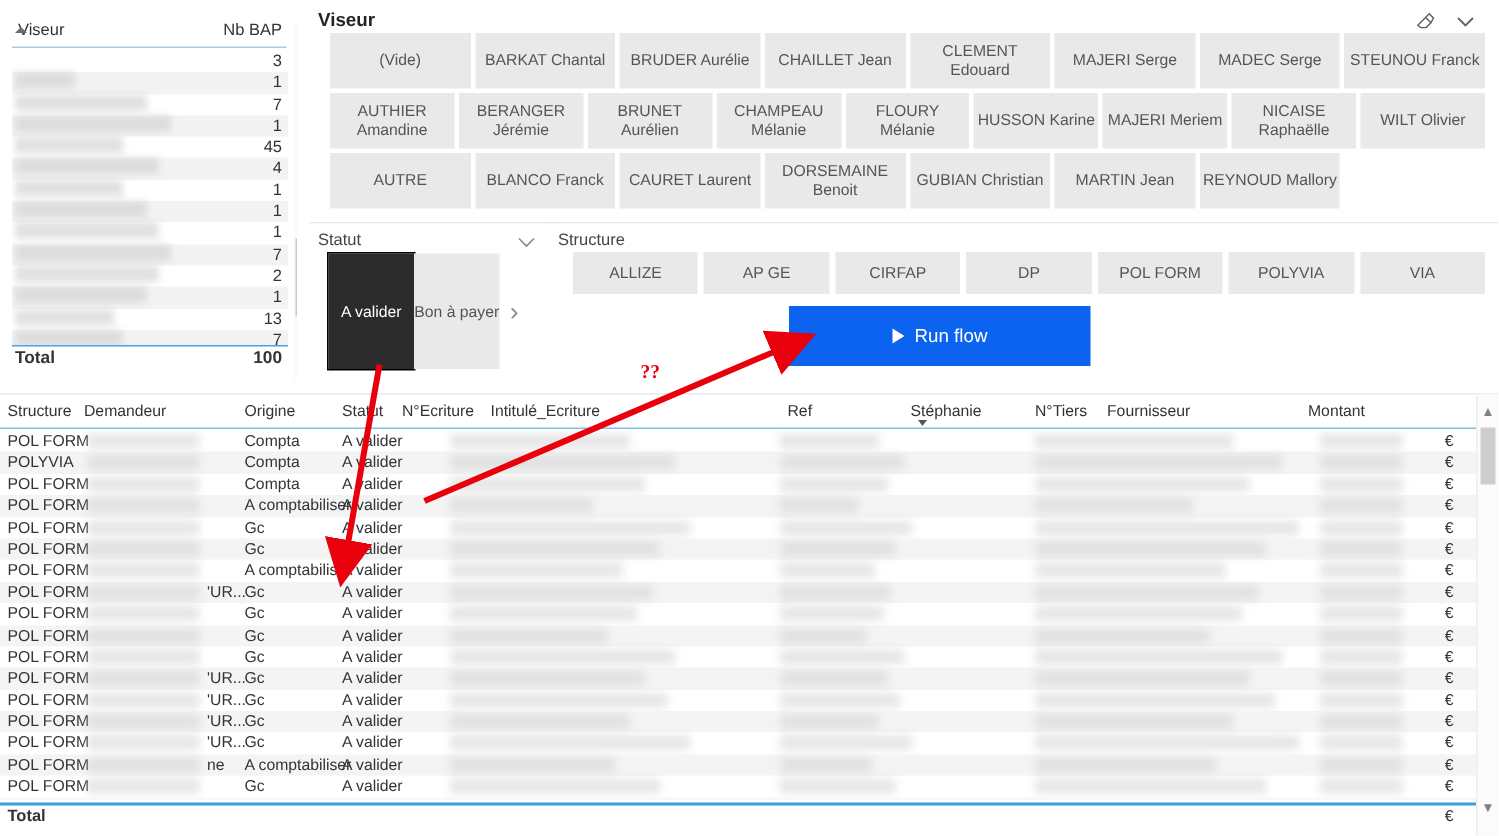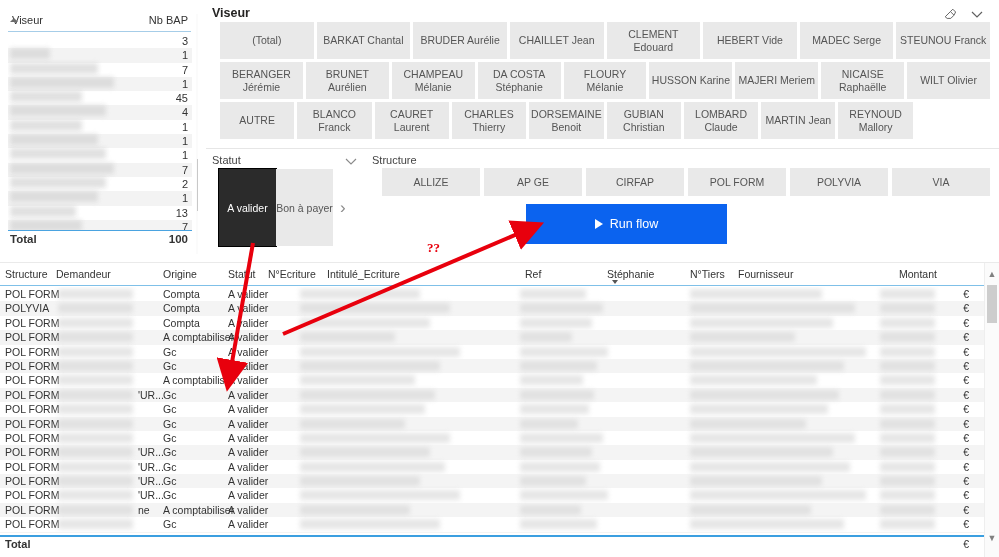--- a/index.html
+++ b/index.html
@@ -197,48 +197,46 @@
       </g>
         </svg>
     </div>
     <div id="viseur-expand">
       <svg viewBox="0 0 16 12" width="16" height="12">
           <path d="M3 4 L8 9 L13 4" fill="none" stroke="#606060" stroke-width="1.2"></path>
         </svg>
     </div>
     <div id="viseur-grid">
       <div class="vrow">
-        <div class="vtile">(Total)</div>
+        <div class="vtile">(Vide)</div>
         <div class="vtile">BARKAT Chantal</div>
         <div class="vtile">BRUDER Aurélie</div>
         <div class="vtile">CHAILLET Jean</div>
         <div class="vtile">CLEMENT Edouard</div>
-        <div class="vtile">HEBERT Vide</div>
+        <div class="vtile">MAJERI Serge</div>
         <div class="vtile">MADEC Serge</div>
         <div class="vtile">STEUNOU Franck</div>
       </div>
       <div class="vrow">
+        <div class="vtile">AUTHIER Amandine</div>
         <div class="vtile">BERANGER Jérémie</div>
         <div class="vtile">BRUNET Aurélien</div>
         <div class="vtile">CHAMPEAU Mélanie</div>
-        <div class="vtile">DA COSTA Stéphanie</div>
         <div class="vtile">FLOURY Mélanie</div>
         <div class="vtile">HUSSON Karine</div>
         <div class="vtile">MAJERI Meriem</div>
         <div class="vtile">NICAISE Raphaëlle</div>
         <div class="vtile">WILT Olivier</div>
       </div>
       <div class="vrow">
         <div class="vtile">AUTRE</div>
         <div class="vtile">BLANCO Franck</div>
         <div class="vtile">CAURET Laurent</div>
-        <div class="vtile">CHARLES Thierry</div>
         <div class="vtile">DORSEMAINE Benoit</div>
         <div class="vtile">GUBIAN Christian</div>
-        <div class="vtile">LOMBARD Claude</div>
         <div class="vtile">MARTIN Jean</div>
         <div class="vtile">REYNOUD Mallory</div>
         <div class="vtile empty"></div>
       </div>
     </div>
   </div>
 
   <div id="statut-panel">
     <div id="statut-title">Statut</div>
     <div id="statut-expand">
@@ -252,20 +250,21 @@
     </div>
     <div id="statut-next">›</div>
   </div>
 
   <div id="structure-panel">
     <div id="structure-title">Structure</div>
     <div id="structure-tiles">
       <div class="sttile">ALLIZE</div>
       <div class="sttile">AP GE</div>
       <div class="sttile">CIRFAP</div>
+      <div class="sttile">DP</div>
       <div class="sttile">POL FORM</div>
       <div class="sttile">POLYVIA</div>
       <div class="sttile">VIA</div>
     </div>
   </div>
 
   <div id="run-flow">
     <span class="tri"></span>
     <span class="lbl">Run flow</span>
   </div>
@@ -275,21 +274,21 @@
       <span class="th" style="left:5px">Structure</span>
       <span class="th" style="left:56px">Demandeur</span>
       <span class="th" style="left:163px">Origine</span>
       <span class="th" style="left:228px">Statut</span>
       <span class="th" style="left:268px">N°Ecriture</span>
       <span class="th" style="left:327px">Intitulé_Ecriture</span>
       <span class="th" style="left:525px">Ref</span>
       <span class="th" style="left:607px">Stéphanie</span>
       <span class="th" style="left:690px">N°Tiers</span>
       <span class="th" style="left:738px">Fournisseur</span>
-      <span class="th" style="left:899px">Montant</span>
+      <span class="th" style="left:872px">Montant</span>
       <div id="sort-caret2" style="left:612px"></div>
     </div>
     <div id="thead-line"></div>
 
     <div id="tbody">
 
     <div class="trow">
           <span class="c" style="left: 5px;">POL FORM</span>
           <span class="c" style="left: 163px;">Compta</span>
           <span class="c" style="left: 228px;">A valider</span>

